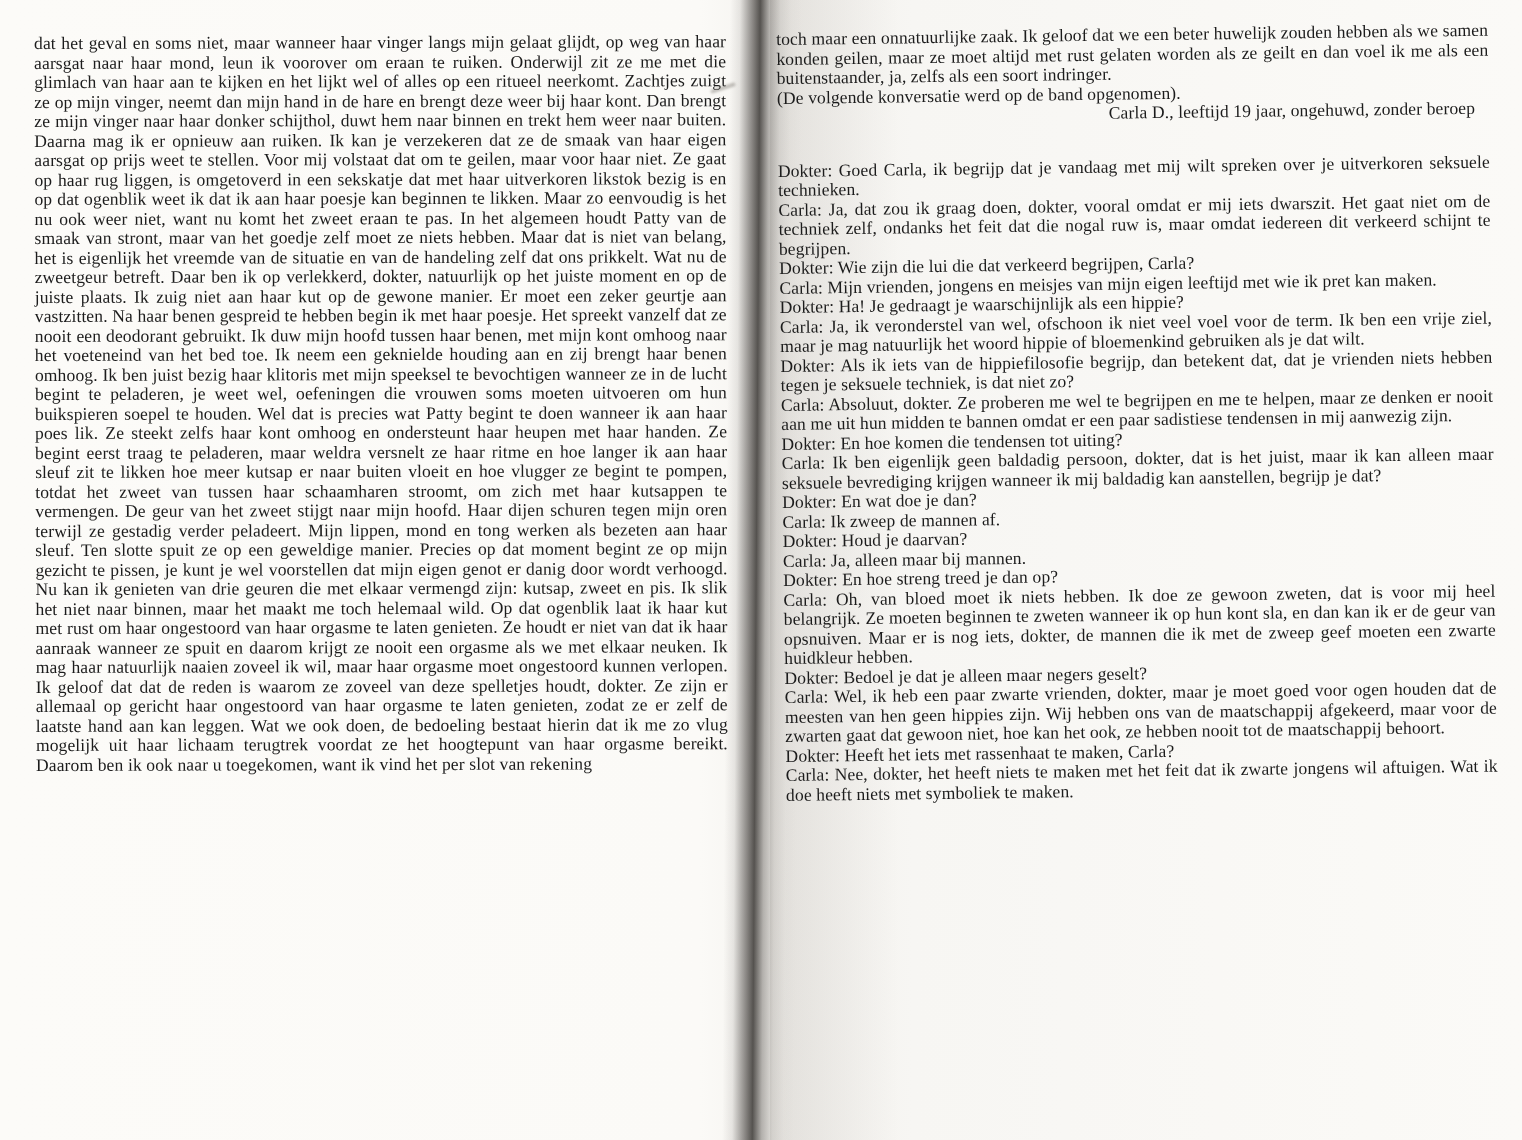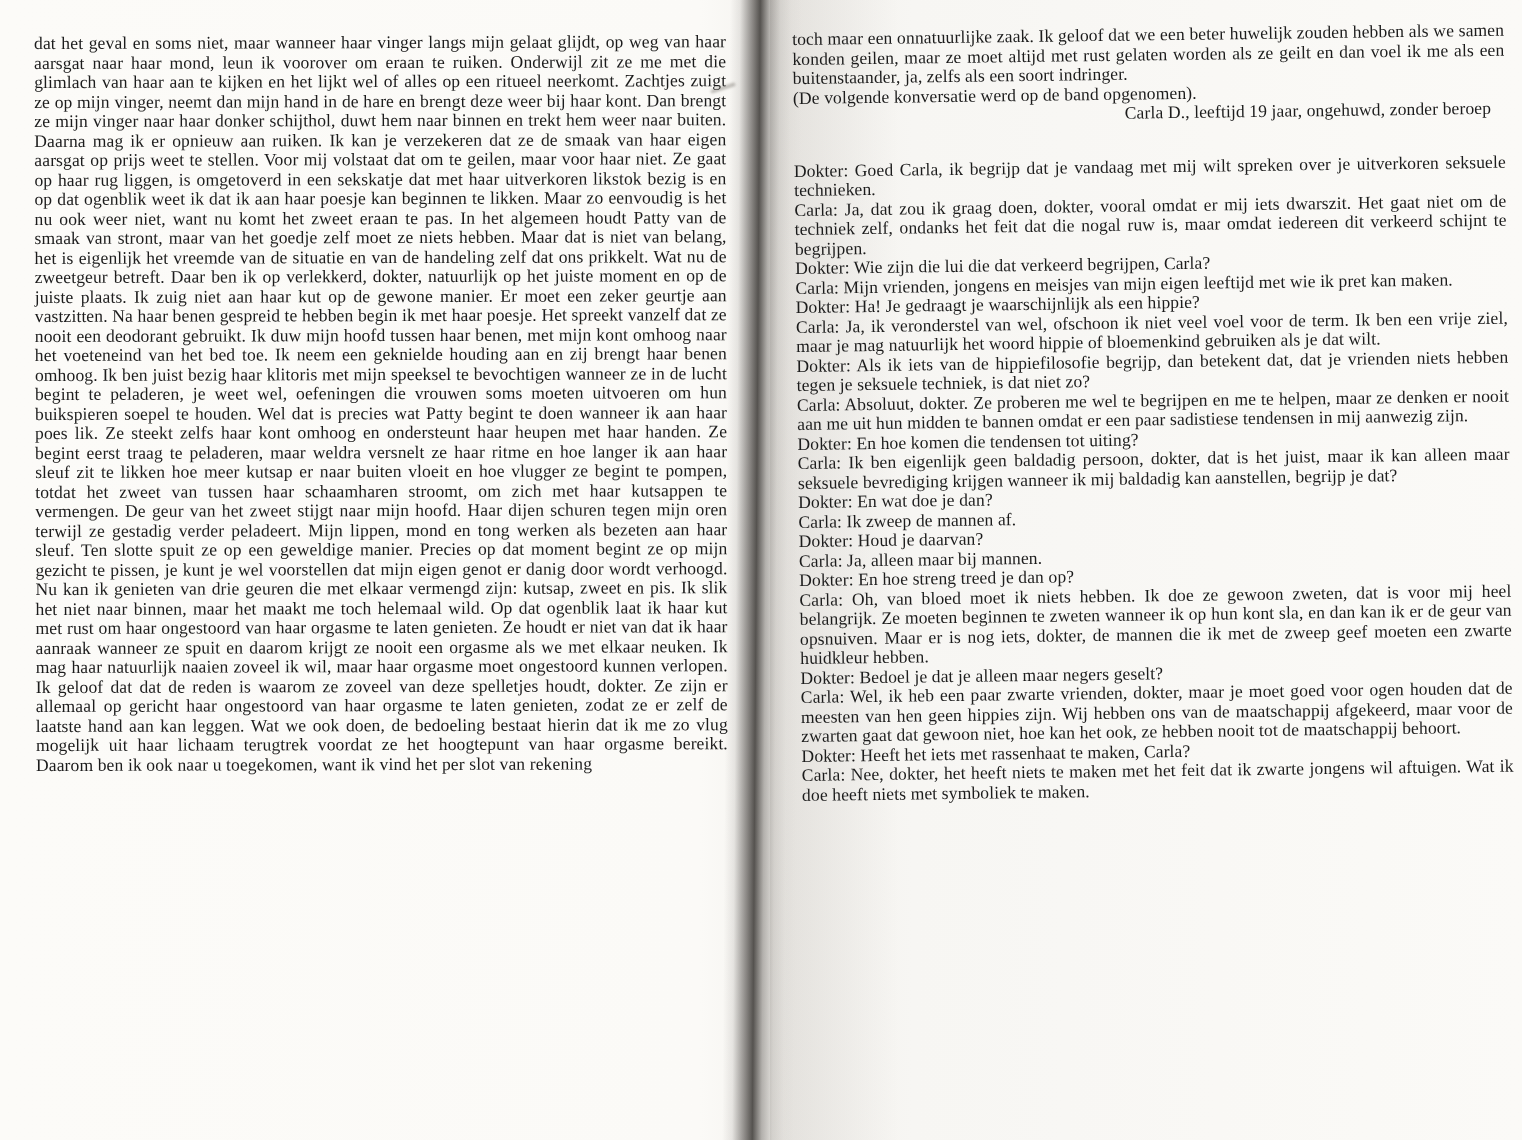--- a/index.html
+++ b/index.html
@@ -15,21 +15,21 @@
     background: linear-gradient(to right, #fcfbf8 0%, #fbfaf7 46%, #f3f1ed 52%, #f7f6f3 60%, #fbfaf7 100%);
     font-family: "Liberation Serif", "DejaVu Serif", serif;
     color: #1c1c1c;
   }
   .page {
     position: absolute;
     top: 0;
     height: 100%;
   }
   .page-left  { left: 4px;   width: 745px; }
-  .page-right { left: 770px; width: 752px; font-family: Liberation Serif, serif; }
+  .page-right { left: 754px; width: 752px; font-family: Liberation Serif, serif; }
 
   .textblock {
     position: absolute;
     text-align: justify;
     font-size: 17.6px;
     line-height: 19.5px;
     letter-spacing: 0.1px;
     hyphens: none;
     white-space: normal;
   }

